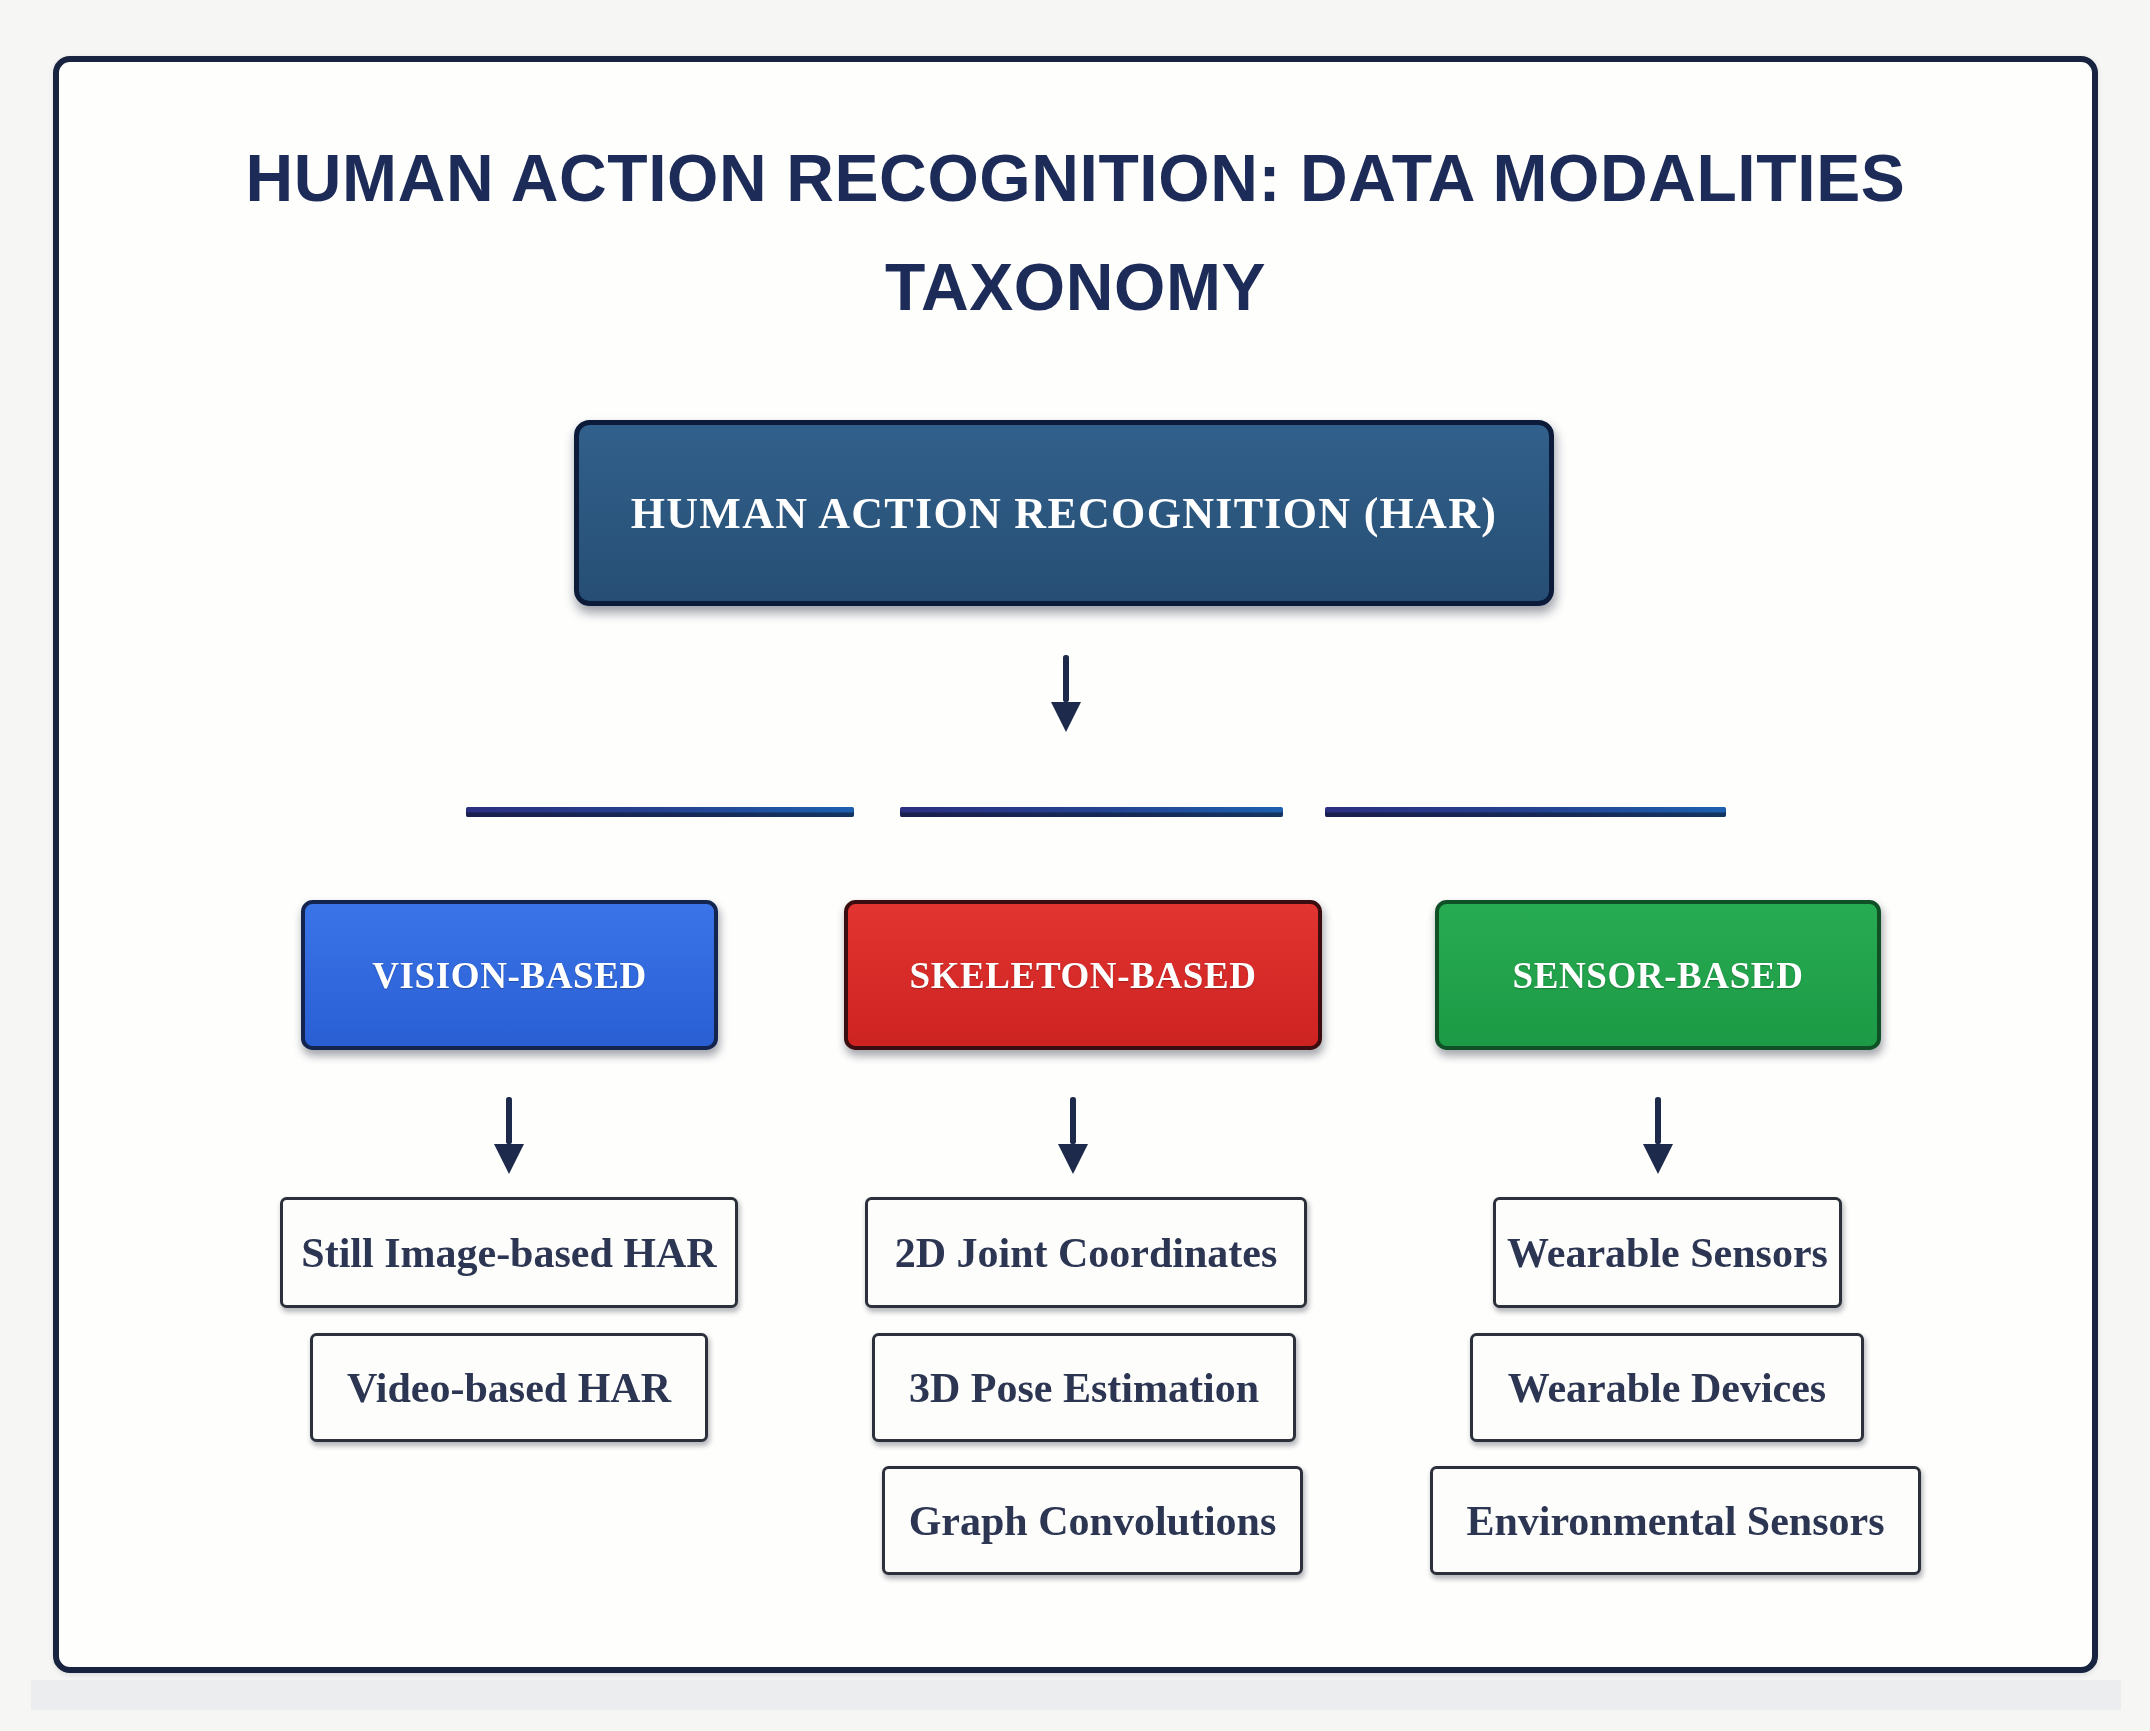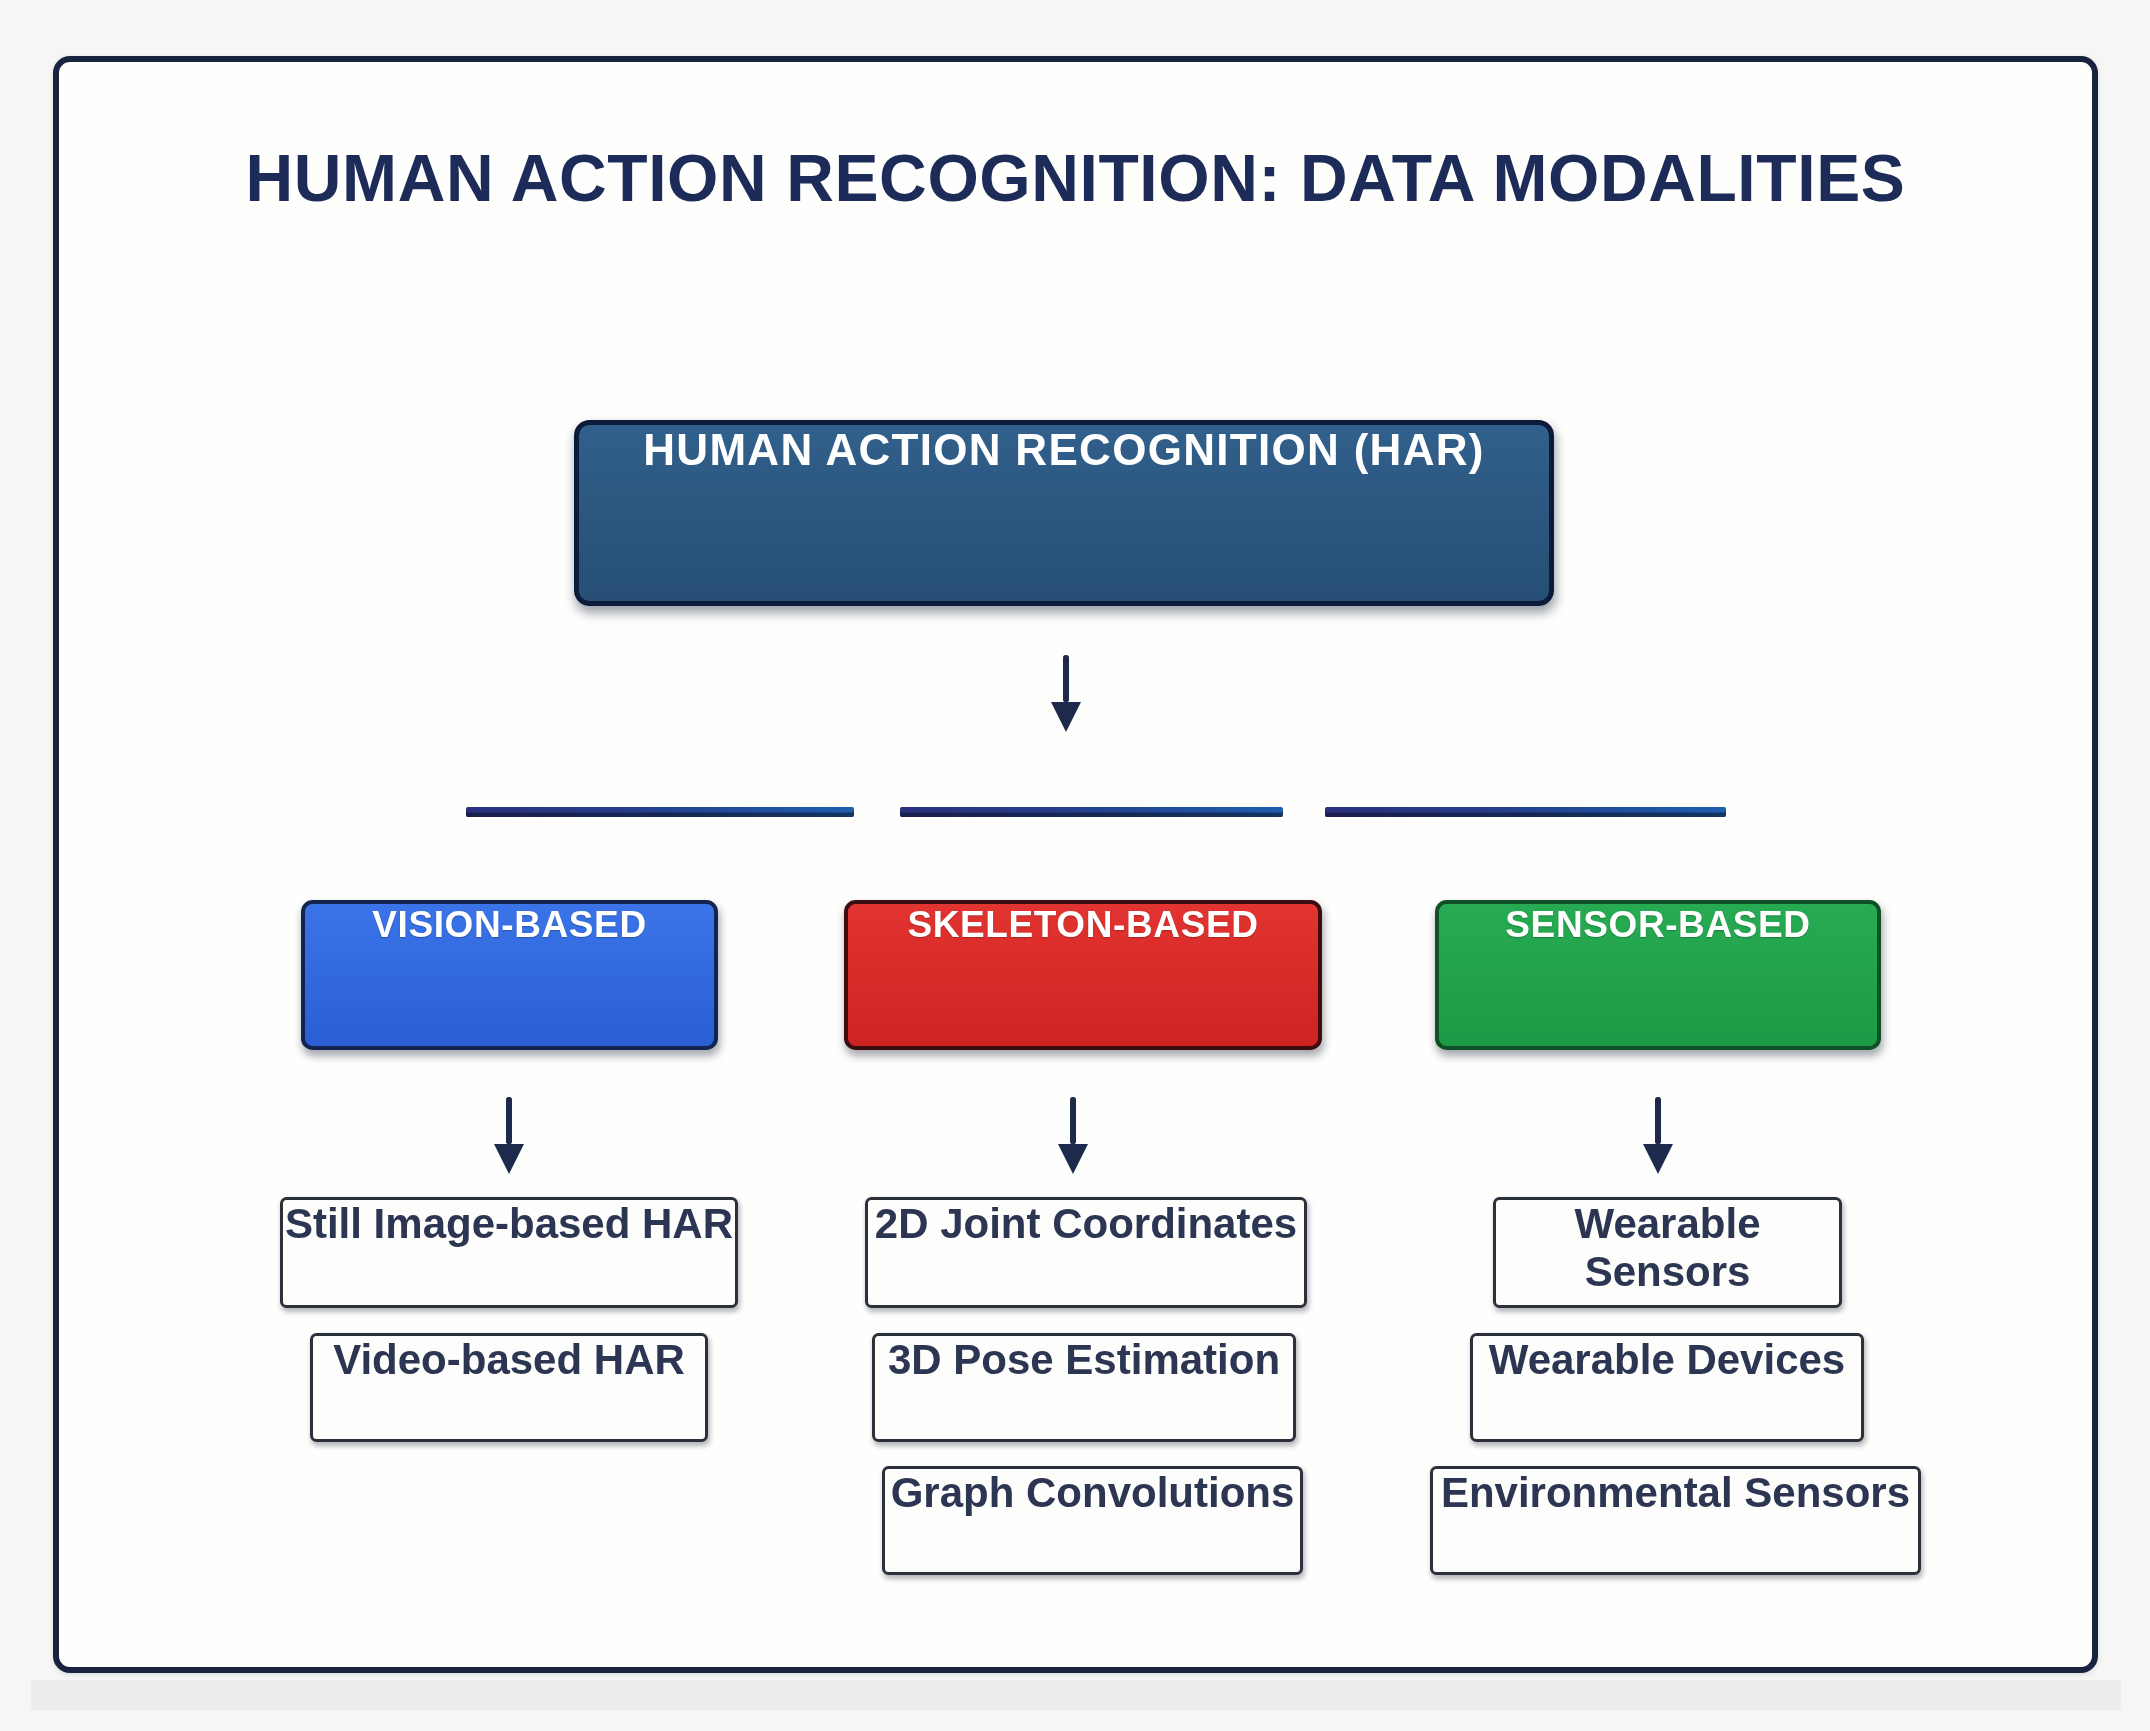--- a/index.html
+++ b/index.html
@@ -40,23 +40,25 @@
     text-align: center;
     color: #1c2b57;
     font-weight: 700;
     font-size: 66px;
     line-height: 109px;
     letter-spacing: 0.6px;
   }
   .node {
     position: absolute;
     display: flex;
+    align-items: center;
     justify-content: center;
     box-sizing: border-box;
     text-align: center;
+    font-family: Liberation Serif, serif;
   }
   .root-node {
     left: 574px; top: 420px;
     width: 980px; height: 186px;
     background: linear-gradient(180deg, #31608c 0%, #2b567e 55%, #274f75 100%);
     border: 5.8px solid #0c1b39;
     border-radius: 15.5px;
     color: #ffffff;
     font-weight: 700;
     font-size: 44px;
@@ -135,20 +137,21 @@
 </head>
 <body>
 
 <div class="canvas">
 
   <div class="bottom-band"></div>
   <div class="frame"></div>
 
   <div class="title">
     <div>HUMAN ACTION RECOGNITION: DATA MODALITIES</div>
+    <div>TAXONOMY</div>
   </div>
 
   <div class="node root-node">
     <span>HUMAN ACTION RECOGNITION (HAR)</span>
   </div>
 
   <div class="arrow a-root">
     <div class="shaft"></div>
     <div class="head"></div>
   </div>

